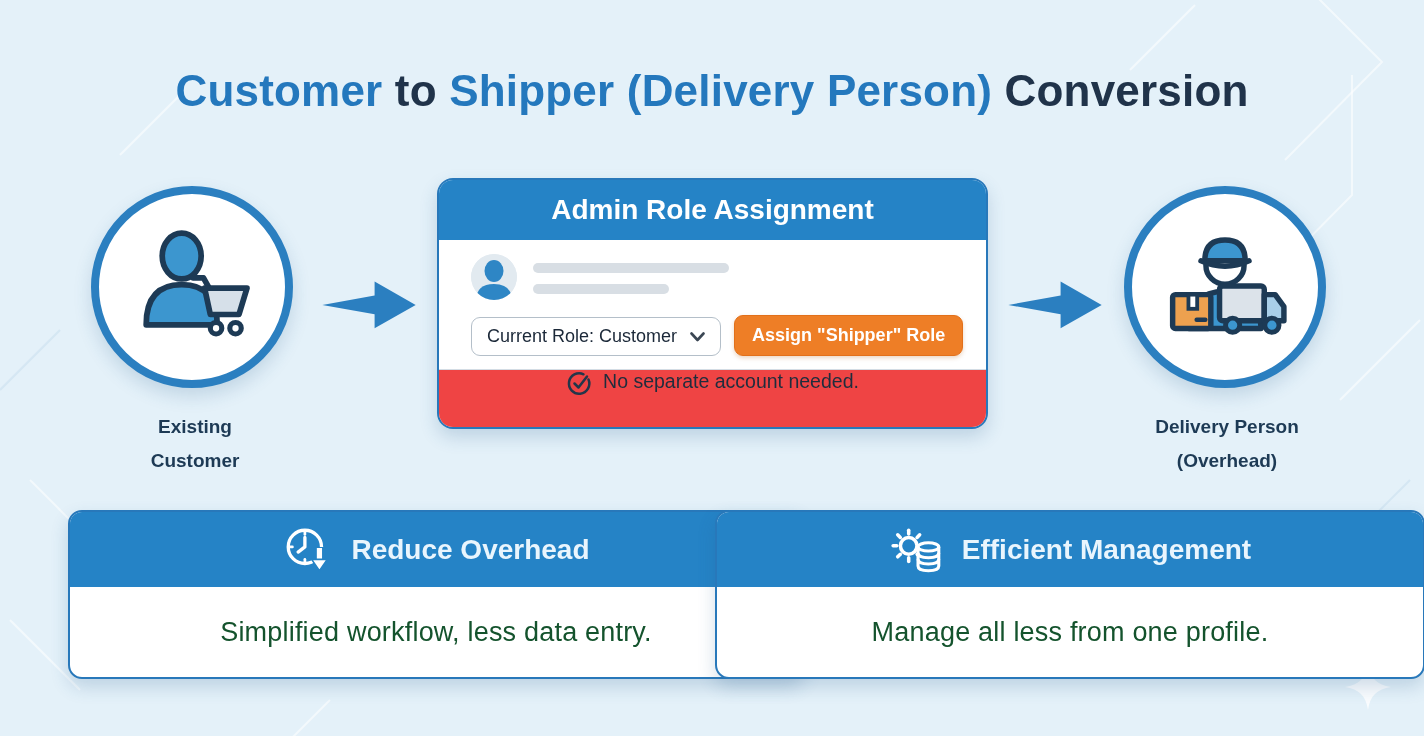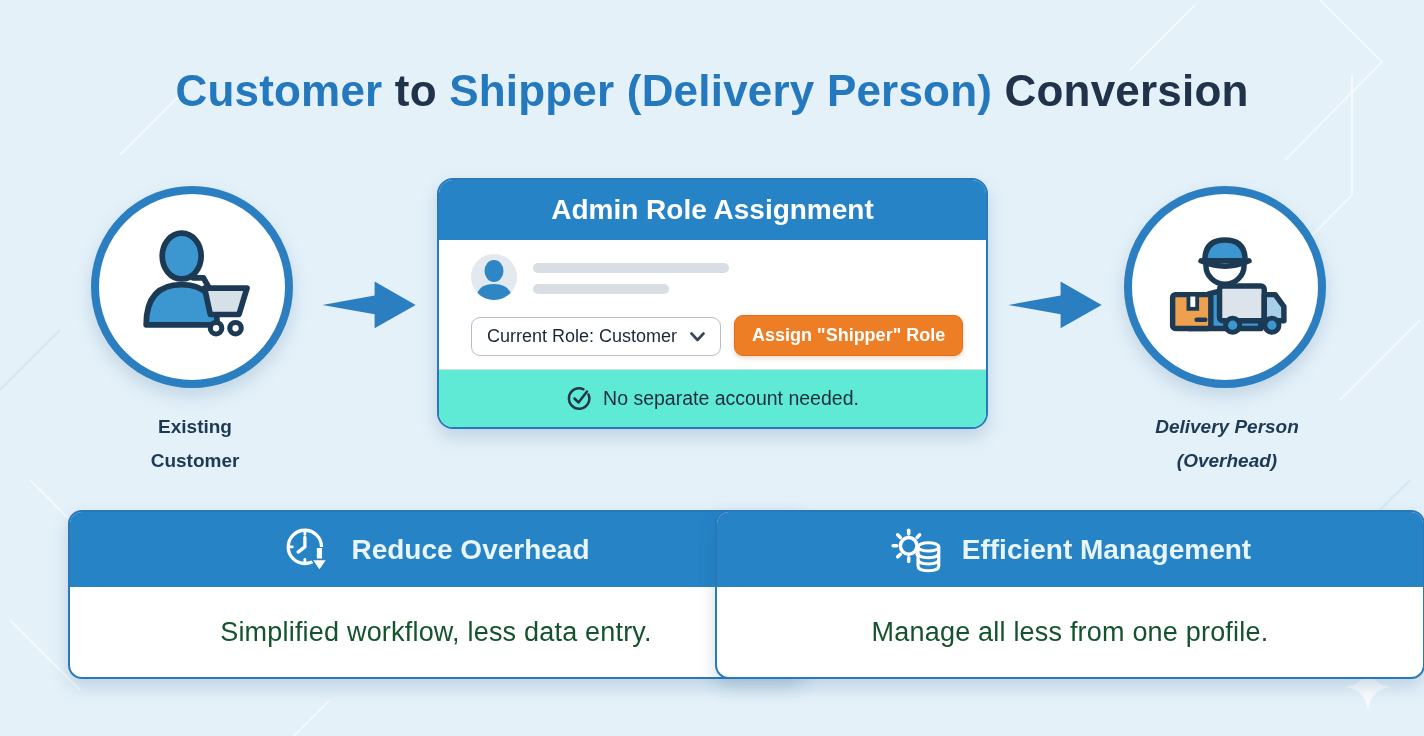--- a/index.html
+++ b/index.html
@@ -26,21 +26,21 @@
     display:flex; align-items:center; justify-content:center;
   }
   #left-circle  { left:91px;  top:186px; }
   #right-circle { left:1124px; top:186px; }
 
   .figure-label {
     position:absolute; text-align:center;
     font-weight:bold; font-size:19px; color:#1d3a55; line-height:34px;
   }
   #left-label  { left:45px;   top:410px; width:300px; }
-  #right-label { left:1057px; top:410px; width:340px;font-style:italic; }
+  #right-label { left:1057px; top:410px; width:340px; }
 
   
   .flow-arrow { position:absolute; top:276px; }
   #arrow-1 { left:322px; }
   #arrow-2 { left:1008px; }
 
   
   #admin-card {
     position:absolute; left:437px; top:178px; width:551px; height:251px;
     background:#ffffff; border:2.5px solid #2878ba; border-radius:16px;
@@ -70,22 +70,22 @@
     padding:8px 15px; cursor:pointer;
     font-size:18px; color:#1b2838; white-space:nowrap;
   }
   .assign-btn {
     background:#ee7e26; border:1.5px solid #e2701a; border-radius:9px;
     color:#ffffff; font-family:inherit; font-size:18px; font-weight:bold;
     padding:9px 17px; white-space:nowrap; cursor:pointer;
     box-shadow:0 2px 4px rgba(180,90,10,0.25);
   }
   .admin-footer {
-    flex:0 0 57px; background:#5eead4; border-top:1.5px solid #d3dce4;
-    display:flex; align-items:center; justify-content:center; gap:10px;
+    flex:0 0 57px; background:#ef4444; border-top:1.5px solid #d3dce4;
+    display:flex; justify-content:center; gap:10px;
     font-size:19.5px; color:#1f2d3d;
   }
 
   
   .benefit-card {
     position:absolute; top:510px; height:169px;
     background:#ffffff; border:2.5px solid #2878ba; border-radius:14px;
     box-shadow:0 8px 18px rgba(35,90,140,0.20);
     display:flex; flex-direction:column; overflow:hidden; box-sizing:border-box;
   }

